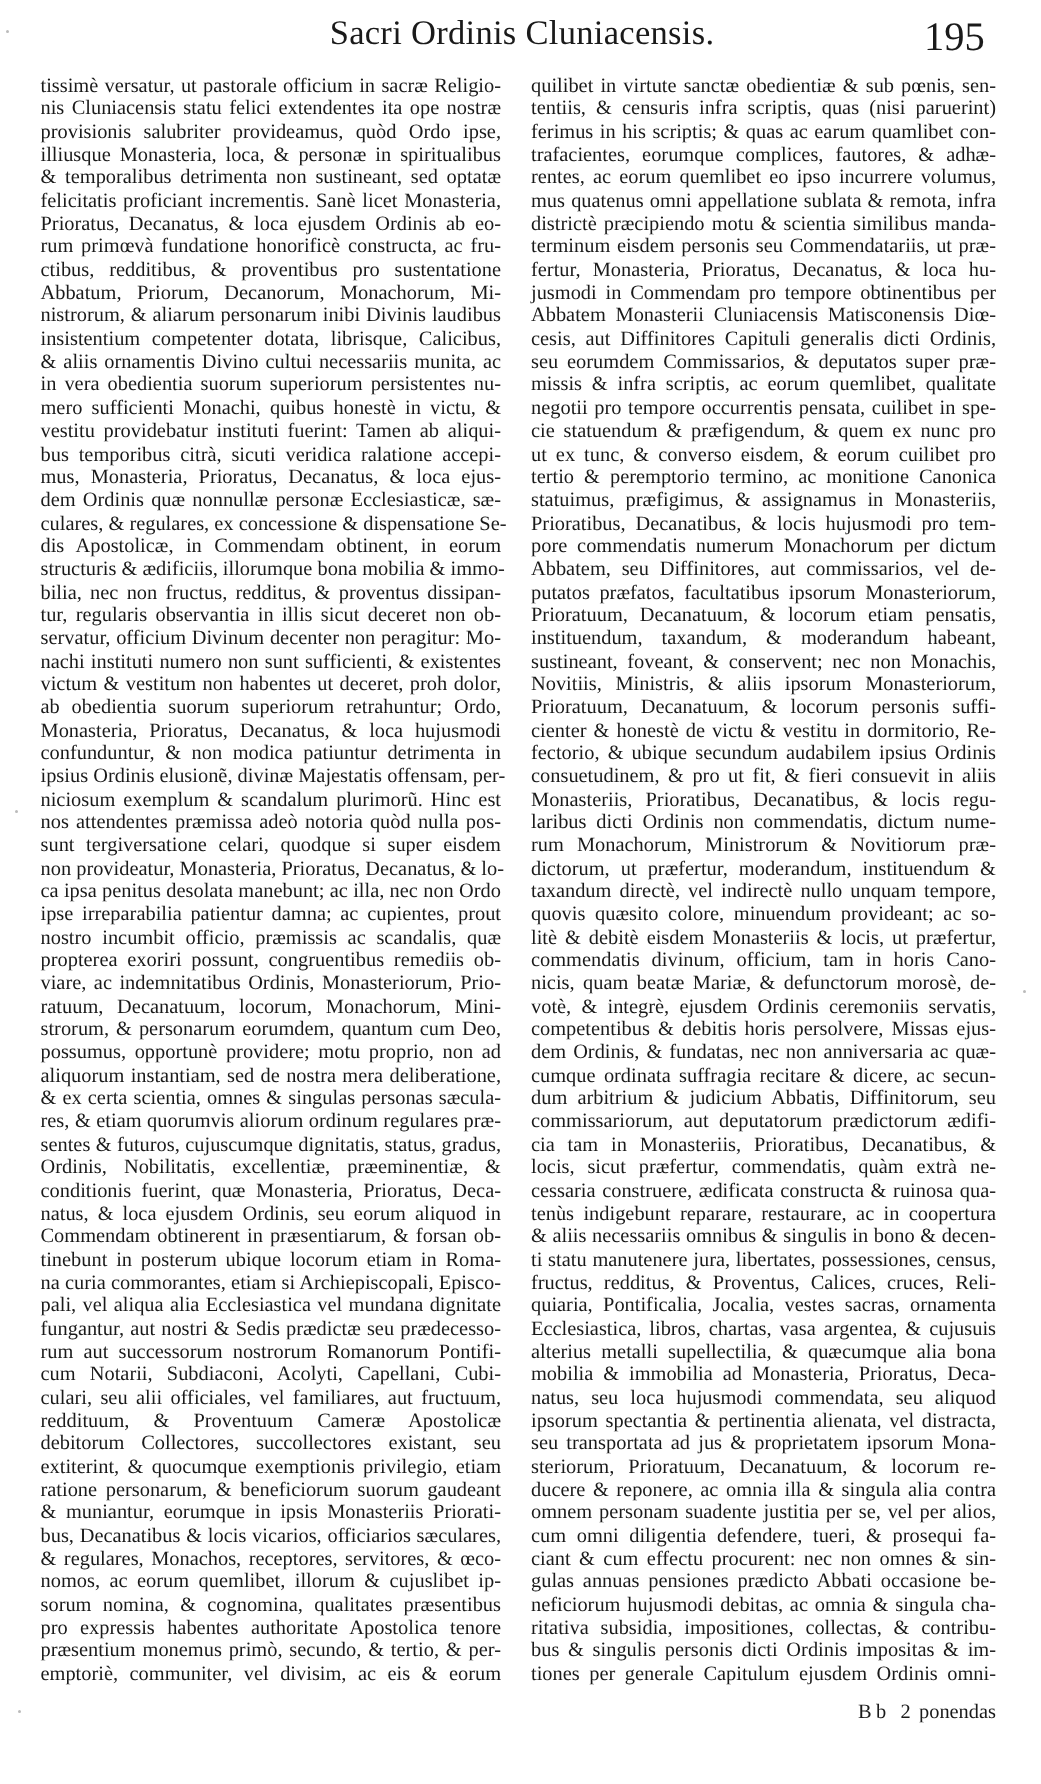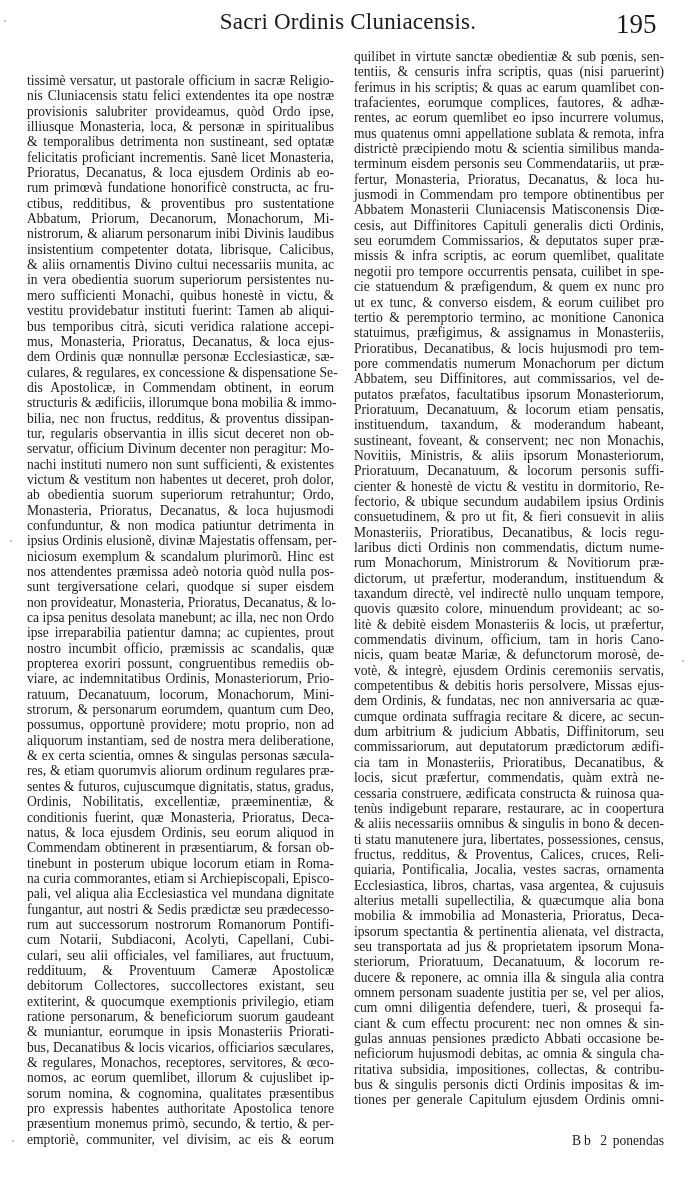--- a/index.html
+++ b/index.html
@@ -1,20 +1,20 @@
 <!DOCTYPE html>
 <html><head>
 <meta charset="utf-8">
 <style>
   html,body{margin:0;padding:0;background:#fff;}
   body{width:694px;height:1189px;position:relative;overflow:hidden;font-family:"Liberation Serif","DejaVu Serif",serif;color:#1a1a1a;}
   .header-title{position:absolute;left:163px;top:2px;width:370px;text-align:center;font-size:23px;letter-spacing:0.2px;line-height:40px;}
   .page-number{position:absolute;left:616px;top:6px;font-size:27px;line-height:36px;}
   .col{position:absolute;top:49px;font-size:13.6px;line-height:15.35px;}
-  .col-left{left:27px;width:307px;margin-top:24px;}
+  .col-left{left:27px;width:307px;}
   .col-right{left:354px;width:310px;}
   .line{display:block;white-space:nowrap;text-align:justify;text-align-last:justify;height:15.35px;overflow:visible;}
   .footer{position:absolute;top:1133px;left:354px;width:310px;font-size:13.6px;line-height:15px;}
   .signature{position:absolute;left:218px;letter-spacing:3px;}
   .catchword{position:absolute;right:0;}
   .speck{position:absolute;background:#bbb;border-radius:50%;}
 </style>
 </head>
 <body>
 
@@ -145,20 +145,21 @@
       <span class="line">locis, sicut præfertur, commendatis, quàm extrà ne-</span>
       <span class="line">cessaria construere, ædificata constructa &amp; ruinosa qua-</span>
       <span class="line">tenùs indigebunt reparare, restaurare, ac in coopertura</span>
       <span class="line">&amp; aliis necessariis omnibus &amp; singulis in bono &amp; decen-</span>
       <span class="line">ti statu manutenere jura, libertates, possessiones, census,</span>
       <span class="line">fructus, redditus, &amp; Proventus, Calices, cruces, Reli-</span>
       <span class="line">quiaria, Pontificalia, Jocalia, vestes sacras, ornamenta</span>
       <span class="line">Ecclesiastica, libros, chartas, vasa argentea, &amp; cujusuis</span>
       <span class="line">alterius metalli supellectilia, &amp; quæcumque alia bona</span>
       <span class="line">mobilia &amp; immobilia ad Monasteria, Prioratus, Deca-</span>
+      <span class="line">natus, seu loca hujusmodi commendata, seu aliquod</span>
       <span class="line">ipsorum spectantia &amp; pertinentia alienata, vel distracta,</span>
       <span class="line">seu transportata ad jus &amp; proprietatem ipsorum Mona-</span>
       <span class="line">steriorum, Prioratuum, Decanatuum, &amp; locorum re-</span>
       <span class="line">ducere &amp; reponere, ac omnia illa &amp; singula alia contra</span>
       <span class="line">omnem personam suadente justitia per se, vel per alios,</span>
       <span class="line">cum omni diligentia defendere, tueri, &amp; prosequi fa-</span>
       <span class="line">ciant &amp; cum effectu procurent: nec non omnes &amp; sin-</span>
       <span class="line">gulas annuas pensiones prædicto Abbati occasione be-</span>
       <span class="line">neficiorum hujusmodi debitas, ac omnia &amp; singula cha-</span>
       <span class="line">ritativa subsidia, impositiones, collectas, &amp; contribu-</span>

